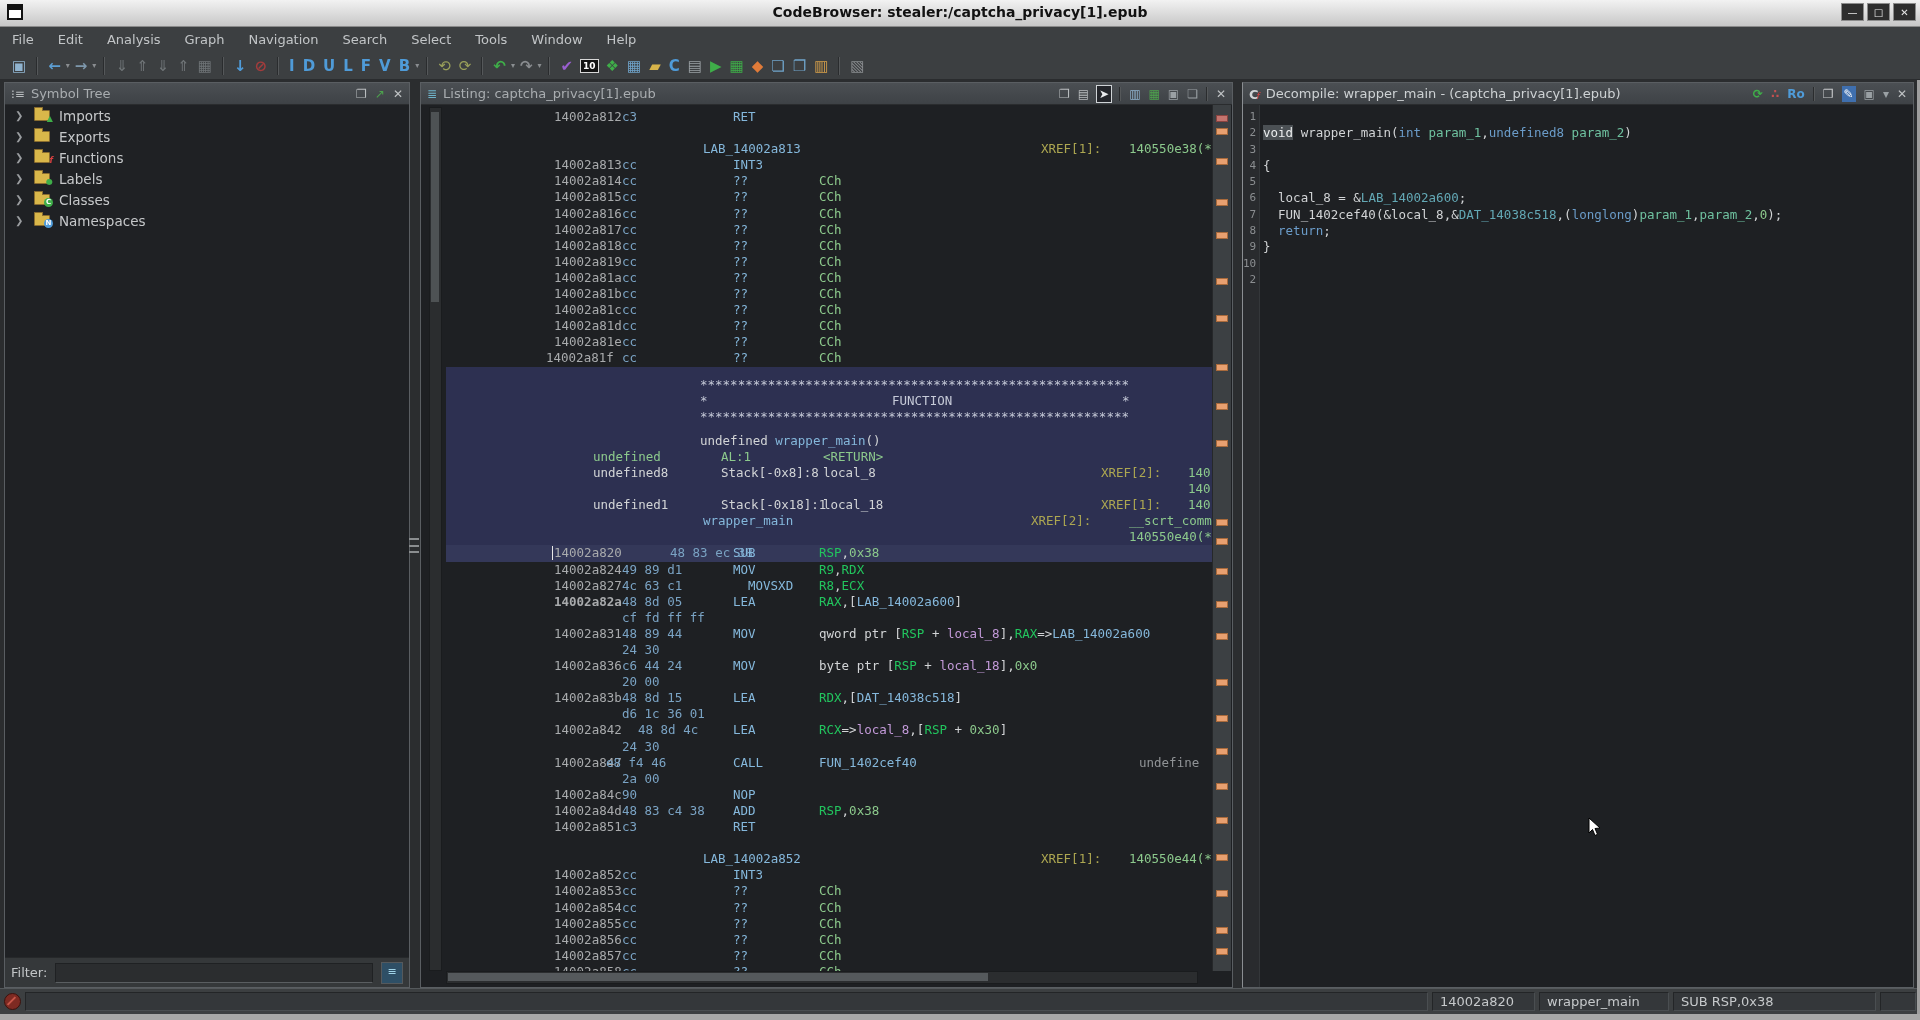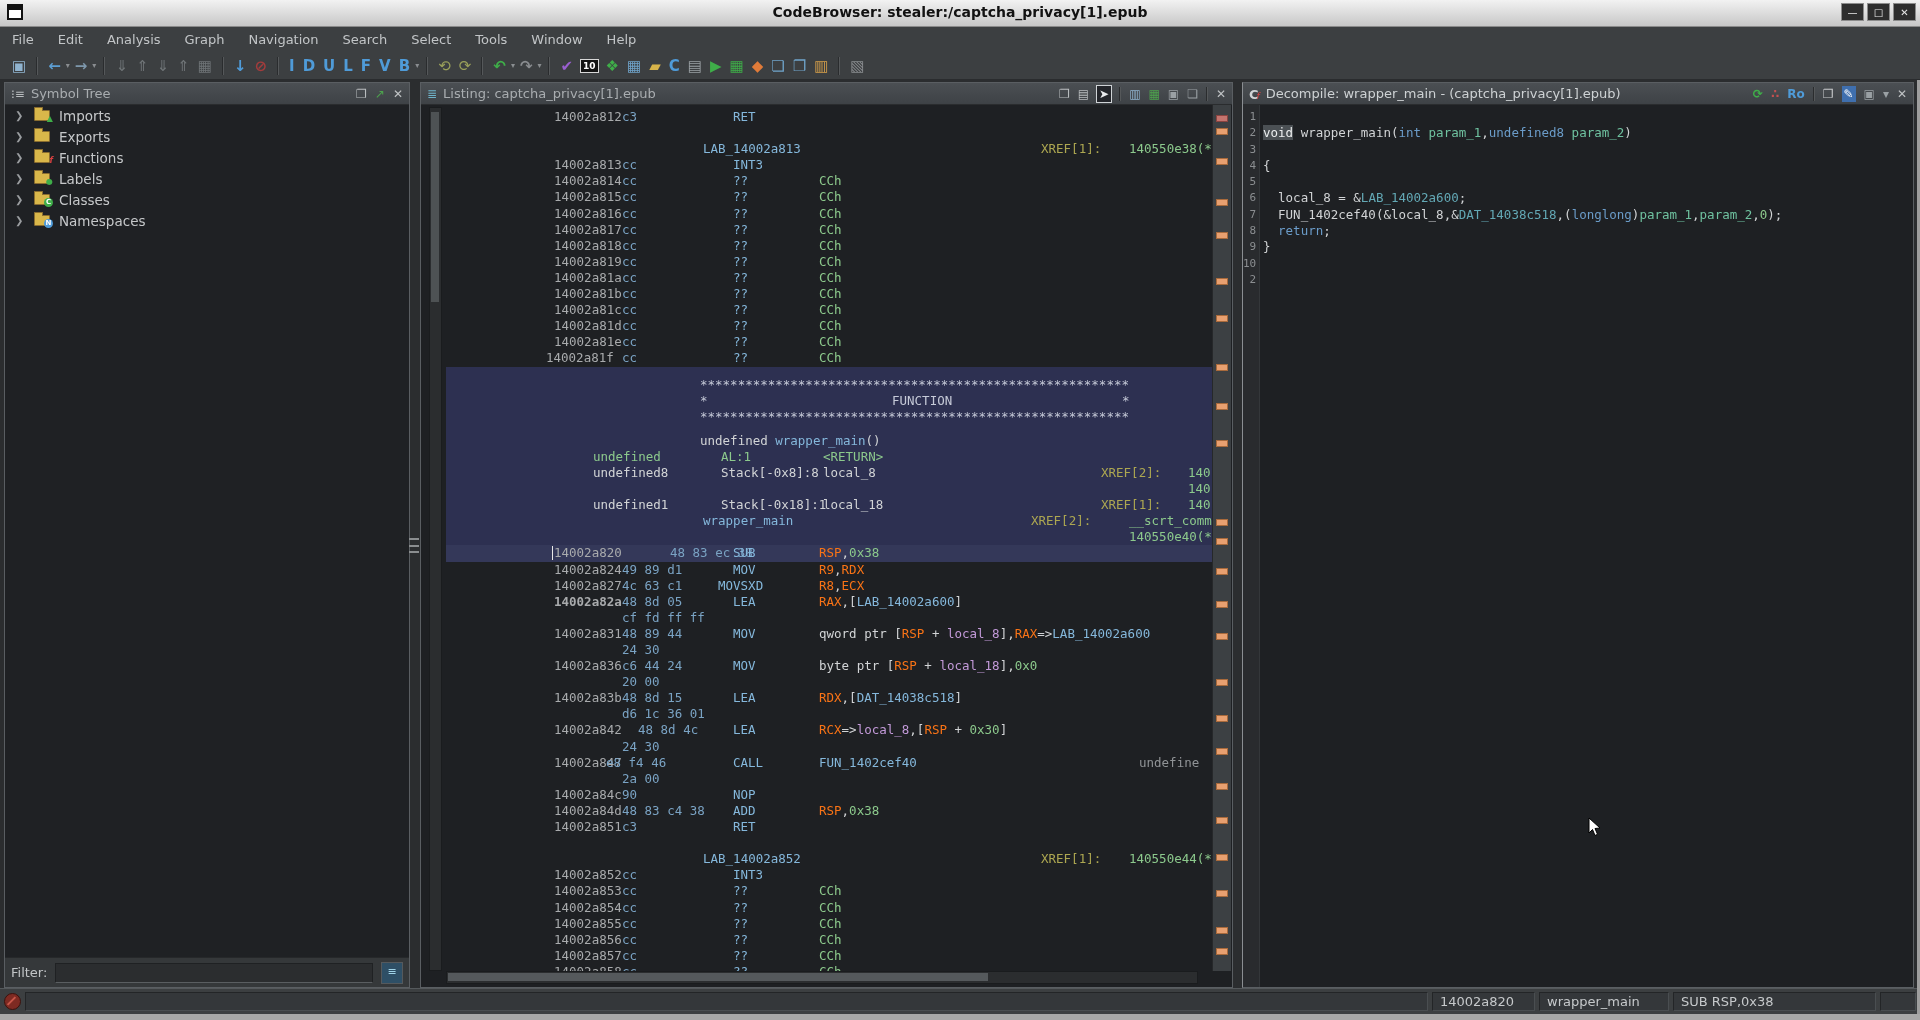--- a/index.html
+++ b/index.html
@@ -60,21 +60,21 @@
   .vscroll{position:absolute;left:8px;top:2px;width:11px;bottom:16px;background:#2b2d2f;border:1px solid #1a1c1e;}
   .vscroll-thumb{position:absolute;left:1px;top:4px;width:8px;height:190px;background:#4e5254;}
   .rows{position:absolute;left:25px;top:4px;width:767px;font-family:"DejaVu Sans Mono",monospace;
     font-size:12.5px;}
   .lrow{position:relative;height:16.1px;line-height:16.1px;white-space:nowrap;}
   .lrow.sel{background:#2d3051;}
   .lrow.cur{background:#343859;}
   .cell{position:absolute;top:0;}
   .caret{position:absolute;left:106px;top:1px;width:1px;height:14px;background:#e8e8e8;}
   .c-addr{color:#a9abad}.c-bytes{color:#7aa3c4}.c-mnem{color:#85b8dc}.c-plain{color:#d2d4d6}
-  .c-reg{color:#f97316}.c-num{color:#8cc98c}.c-local{color:#c39ad9}.c-lab{color:#85b8dc}
+  .c-reg{color:#22c55e}.c-num{color:#8cc98c}.c-local{color:#c39ad9}.c-lab{color:#85b8dc}
   .c-xk{color:#ada751}.c-xv{color:#8cc98c}.c-green{color:#8cc98c}.c-gray{color:#909396}
   .c-banner{color:#c6cad8}
   .overview{position:absolute;right:1px;top:22px;width:18px;bottom:16px;background:#3c4043;
     border-left:1px solid #26282a;}
   .marker{position:absolute;left:3px;width:12px;height:7px;background:#e8a070;border:1px solid #a86a3c;box-sizing:border-box;}
   .marker.red{background:#c4746e;border-color:#8a4440;}
   .hscroll{position:absolute;left:25px;bottom:3px;width:750px;height:11px;background:#2b2d2f;border:1px solid #1a1c1e;}
   .hscroll-thumb{position:absolute;left:1px;top:1px;width:540px;height:8px;background:#55595c;}
   
   .dec-body{position:absolute;left:0;top:22px;right:0;bottom:0;background:#1e2023;}
@@ -417,21 +417,21 @@
         </div>
         <div class="lrow">
           <span class="cell c-addr" style="left: 108px;">14002a824</span>
           <span class="cell c-bytes" style="left: 176px;">49 89 d1</span>
           <span class="cell c-mnem" style="left: 287px;">MOV</span>
           <span class="cell" style="left: 373px;"><span class="c-reg">R9</span><span class="c-plain">,</span><span class="c-reg">RDX</span></span>
         </div>
         <div class="lrow">
           <span class="cell c-addr" style="left: 108px;">14002a827</span>
           <span class="cell c-bytes" style="left: 176px;">4c 63 c1</span>
-          <span class="cell c-mnem" style="left: 272px;">MOVSXD</span>
+          <span class="cell c-mnem" style="left: 302px;">MOVSXD</span>
           <span class="cell" style="left: 373px;"><span class="c-reg">R8</span><span class="c-plain">,</span><span class="c-reg">ECX</span></span>
         </div>
         <div class="lrow">
           <span class="cell c-addr" style="left: 108px; font-weight: bold;">14002a82a</span>
           <span class="cell c-bytes" style="left: 176px;">48 8d 05</span>
           <span class="cell c-mnem" style="left: 287px;">LEA</span>
           <span class="cell" style="left: 373px;"><span class="c-reg">RAX</span><span class="c-plain">,[</span><span class="c-lab">LAB_14002a600</span><span class="c-plain">]</span></span>
         </div>
         <div class="lrow">
           <span class="cell c-bytes" style="left: 176px;">cf fd ff ff</span>

